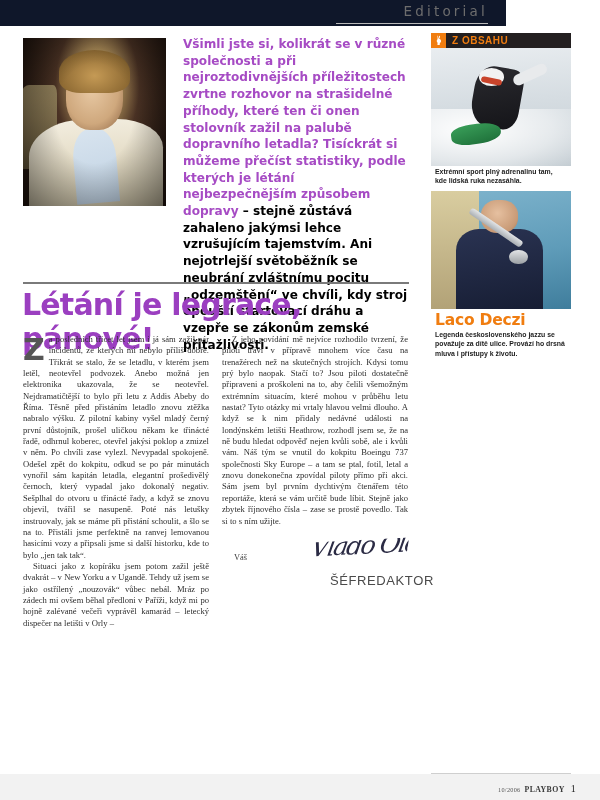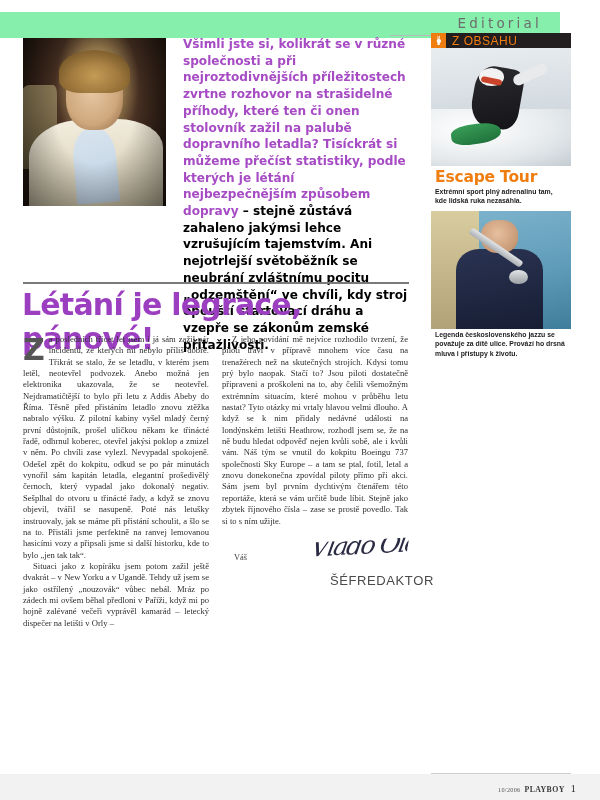--- a/index.html
+++ b/index.html
@@ -15,24 +15,24 @@
   .page {
     position: relative;
     width: 600px;
     height: 800px;
     background: #ffffff;
   }
 
   
   .masthead {
     position: absolute;
-    top: 12px; left: 0;
-    width: 560px;
+    top: 0; left: 0;
+    width: 506px;
     height: 26px;
-    background: #86efac;
+    background: #0f172a;
   }
   .masthead-title {
     position: absolute;
     right: 18px;
     top: 3px;
     font-family: "DejaVu Sans", sans-serif;
     font-size: 13.5px;
     letter-spacing: 3.2px;
     color: #6d6d6d;
     font-weight: 400;
@@ -227,22 +227,22 @@
     width: 15px; height: 15px;
     background: #f07d10;
     display: flex;
     align-items: center;
     justify-content: center;
     flex: 0 0 auto;
   }
   .toc-bunny svg { display: block; }
   .toc-label {
     font-family: "Liberation Sans", sans-serif;
-    font-weight: 400;
-    font-size: 12px;
+    font-weight: 700;
+    font-size: 10px;
     letter-spacing: 0.5px;
     color: #f07d10;
     padding-left: 6px;
   }
 
   .toc-card { background: #ffffff; }
 
   .toc-img { width: 140px; height: 118px; position: relative; overflow: hidden; }
 
   
@@ -463,32 +463,32 @@
 
     <div class="toc-card">
       <div class="toc-img img-snow">
         <div class="spray"></div>
         <div class="rider"></div>
         <div class="arm"></div>
         <div class="helmet"></div>
         <div class="goggle"></div>
         <div class="board"></div>
       </div>
-      <div class="toc-title">Escape Tour</div>
       <div class="toc-desc">Extrémní sport plný adrenalinu tam, kde lidská ruka nezasáhla.</div>
     </div>
 
     <div class="toc-card">
       <div class="toc-img img-jazz">
         <div class="wall"></div>
         <div class="torso"></div>
         <div class="face"></div>
         <div class="horn"></div>
         <div class="bell"></div>
       </div>
+      <div class="toc-title">Laco Deczi</div>
       <div class="toc-desc">Legenda československého jazzu se považuje za dítě ulice. Provází ho drsná mluva i přístupy k životu.</div>
     </div>
 
 
   </div>
 
   <div class="footer-rule"></div>
   <div class="footer-bar"></div>
   <div class="footer-text">
     <span class="issue">10/2006</span>

